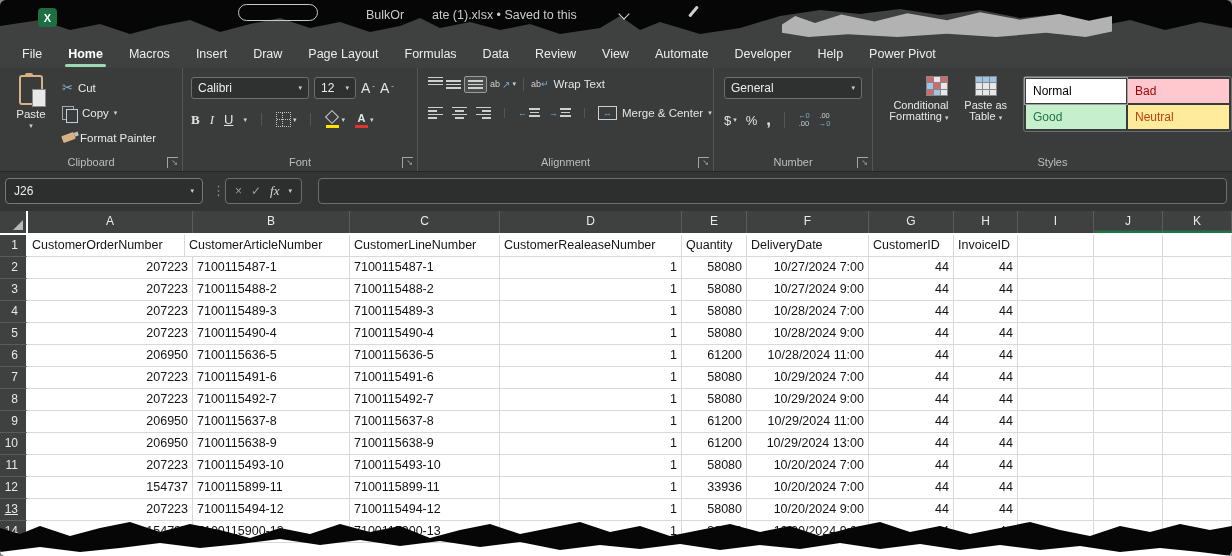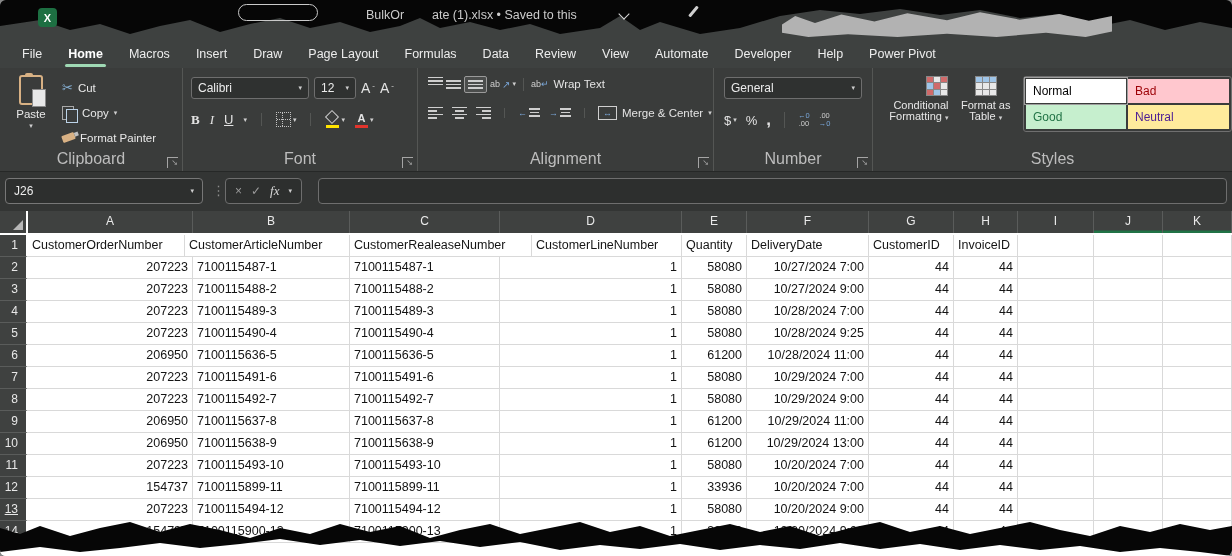--- a/index.html
+++ b/index.html
@@ -17,21 +17,21 @@
   .pencil{left:692px;top:5px;width:3px;height:13px;background:#cfcfcf;border-radius:1px;transform:rotate(40deg);}
   .gray-blob{left:782px;top:9px;width:330px;height:28px;background:#b2b2b2;clip-path:polygon(0 55%,4% 25%,10% 50%,18% 20%,28% 45%,38% 15%,50% 40%,60% 12%,72% 38%,84% 18%,93% 42%,100% 25%,100% 80%,92% 100%,80% 85%,65% 100%,50% 88%,35% 100%,20% 90%,8% 100%,0 85%);}
   
   .menubar{position:absolute;left:0;top:40px;width:1232px;height:28px;background:#3e4140;display:flex;align-items:center;padding-left:9px;box-sizing:border-box;z-index:2;}
   .tab{position:relative;padding:0 13px;color:#ededed;font-size:12.5px;line-height:28px;cursor:default;}
   .tab.active{font-weight:700;color:#fff;}
   .tab.active::after{content:"";position:absolute;left:10px;right:10px;bottom:1px;height:3px;background:#9fd9b4;border-radius:2px;}
   
   .ribbon{position:absolute;left:0;top:68px;width:1232px;height:103px;background:#3a3c3b;border-bottom:1px solid #262827;display:flex;z-index:2;}
   .rgroup{position:relative;height:100%;border-right:1px solid #545654;box-sizing:border-box;}
-  .glabel{position:absolute;left:0;right:0;bottom:3px;text-align:center;color:#bdbdbd;font-size:16px;}
+  .glabel{position:absolute;left:0;right:0;bottom:3px;text-align:center;color:#bdbdbd;font-size:11px;}
   .lau{position:absolute;right:4px;bottom:3px;width:10px;height:10px;border-top:1px solid #a5a5a5;border-left:1px solid #a5a5a5;color:#a5a5a5;font-size:8px;line-height:10px;text-align:right;}
   .rcontent{position:absolute;left:0;top:0;right:0;bottom:18px;}
   .bigbtn{display:flex;flex-direction:column;align-items:center;color:#e8e8e8;font-size:11.5px;gap:3px;cursor:default;}
   .dd{font-size:7px;color:#cfcfcf;line-height:6px;}
   .smallbtn{display:flex;align-items:center;gap:5px;color:#e8e8e8;font-size:11.5px;height:25px;cursor:default;}
   
   .pasteic{width:20px;height:26px;border:2px solid #d8b184;border-radius:3px;position:relative;background:#3a3c3b;}
   .pasteic::before{content:"";position:absolute;left:4px;top:-4px;width:8px;height:4px;background:#d8b184;border-radius:2px;}
   .pasteic::after{content:"";position:absolute;right:-5px;bottom:-4px;width:12px;height:16px;background:#e8e8e8;border:1px solid #8a8a8a;}
   .scissors{color:#85aed1;font-size:13px;}
@@ -344,28 +344,28 @@
               <i class="b"></i>
               <i class="b"></i>
               <i class="b"></i>
               <i></i>
               <i></i>
               <i></i>
               <i></i>
               <i></i>
               <i></i>
             </span>
-          <span>Format as</span>
+          <span>Paste as</span>
           <span style="margin-top:-4px;"><span>Table</span> <span class="dd">▾</span></span>
         </div>
         <div class="gallery" id="style-gallery">
             <div class="chip selchip" style="background: rgb(255, 255, 255); color: rgb(0, 0, 0);">Normal</div>
             <div class="chip" style="background: rgb(255, 199, 206); color: rgb(156, 0, 6);">Bad</div>
             <div class="chip" style="background: rgb(198, 239, 206); color: rgb(33, 115, 70);">Good</div>
-            <div class="chip" style="background: rgb(255, 235, 156); color: #4c1d95;">Neutral</div>
+            <div class="chip" style="background: rgb(255, 235, 156); color: #c2410c;">Neutral</div>
           </div>
       </div>
       <div class="glabel">Styles</div>
     </div>
   </div>
 
   <div class="fbar">
     <div class="namebox">
         <span>J26</span>
         <span class="dd">▾</span>
@@ -395,22 +395,22 @@
         <div class="ch" style="width: 64px;">H</div>
         <div class="ch" style="width: 76px;">I</div>
         <div class="ch colactive" style="width: 69px;">J</div>
         <div class="ch colactive" style="width: 69px;">K</div>
       </div>
     <div id="grid-rows">
         <div class="grow">
           <div class="rh" style="width: 28px;">1</div>
           <div class="cell" style="width: 157px; text-align: left;">CustomerOrderNumber</div>
           <div class="cell" style="width: 165px; text-align: left;">CustomerArticleNumber</div>
+          <div class="cell" style="width: 150px; text-align: left;">CustomerLineNumber</div>
           <div class="cell" style="width: 182px; text-align: left;">CustomerRealeaseNumber</div>
-          <div class="cell" style="width: 150px; text-align: left;">CustomerLineNumber</div>
           <div class="cell" style="width: 65px; text-align: left;">Quantity</div>
           <div class="cell" style="width: 122px; text-align: left;">DeliveryDate</div>
           <div class="cell" style="width: 85px; text-align: left;">CustomerID</div>
           <div class="cell" style="width: 64px; text-align: left;">InvoiceID</div>
           <div class="cell" style="width: 76px; text-align: left;"></div>
           <div class="cell" style="width: 69px; text-align: left;"></div>
           <div class="cell" style="width: 69px; text-align: left;"></div>
         </div>
         <div class="grow">
           <div class="rh" style="width: 28px;">2</div>
@@ -454,21 +454,21 @@
           <div class="cell" style="width: 69px; text-align: left;"></div>
           <div class="cell" style="width: 69px; text-align: left;"></div>
         </div>
         <div class="grow">
           <div class="rh" style="width: 28px;">5</div>
           <div class="cell" style="width: 165px; text-align: right;">207223</div>
           <div class="cell" style="width: 157px; text-align: left;">7100115490-4</div>
           <div class="cell" style="width: 150px; text-align: left;">7100115490-4</div>
           <div class="cell" style="width: 182px; text-align: right;">1</div>
           <div class="cell" style="width: 65px; text-align: right;">58080</div>
-          <div class="cell" style="width: 122px; text-align: right;">10/28/2024 9:25</div>
+          <div class="cell" style="width: 122px; text-align: right;">10/28/2024 9:00</div>
           <div class="cell" style="width: 85px; text-align: right;">44</div>
           <div class="cell" style="width: 64px; text-align: right;">44</div>
           <div class="cell" style="width: 76px; text-align: left;"></div>
           <div class="cell" style="width: 69px; text-align: left;"></div>
           <div class="cell" style="width: 69px; text-align: left;"></div>
         </div>
         <div class="grow">
           <div class="rh" style="width: 28px;">6</div>
           <div class="cell" style="width: 165px; text-align: right;">206950</div>
           <div class="cell" style="width: 157px; text-align: left;">7100115636-5</div>

